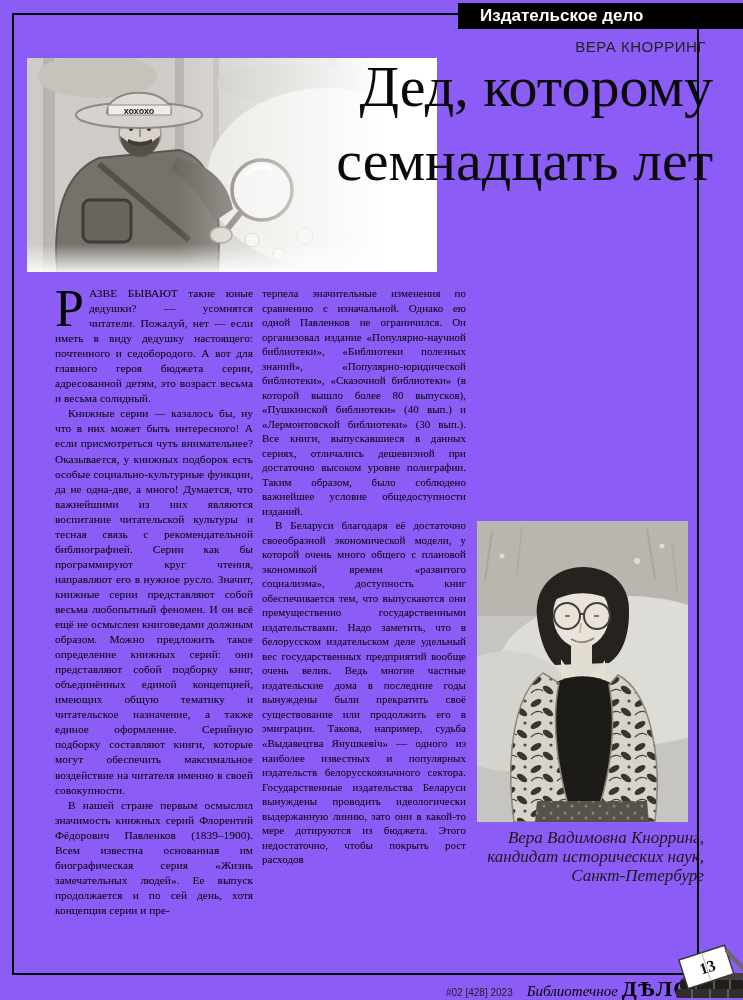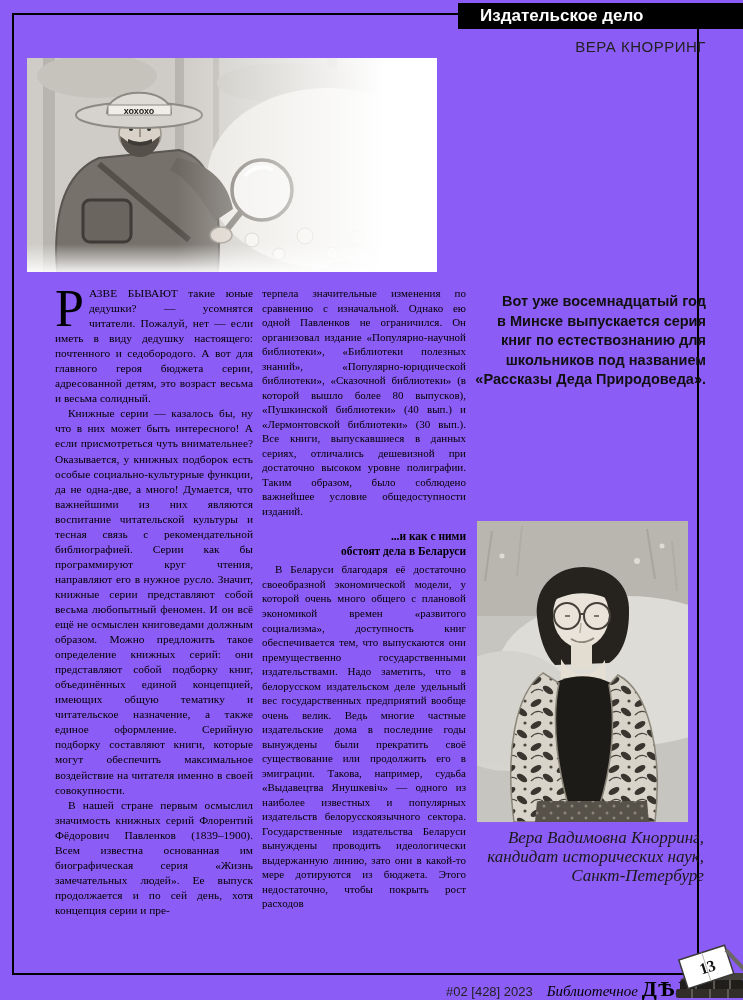--- a/index.html
+++ b/index.html
@@ -27,21 +27,21 @@
   .col1{left:55px;width:198px;}
   .col2{left:262px;width:204px;}
   .col p{margin:0;text-indent:13px;}
   .col p.first,.col p.noindent{text-indent:0;}
   .col h3{margin:11px 0 3px;font-size:1.04em;text-align:right;white-space:pre-line;}
   .dropcap{float:left;font-size:52px;line-height:42px;padding:2px 5px 0 0;font-weight:normal;}
   .photo{position:absolute;left:477px;top:521px;width:211px;height:301px;}
   .caption{position:absolute;right:55px;top:828px;text-align:right;white-space:pre;
            font-style:italic;font-size:17px;line-height:19px;color:#1a1a1a;}
   .footer{position:absolute;left:446px;top:976px;display:flex;align-items:baseline;gap:14px;z-index:3;}
-  .issue{font-family:"Liberation Sans",sans-serif;font-size:13px;color:#222;}
+  .issue{font-family:"Liberation Sans",sans-serif;font-size:10px;color:#222;}
   .logo-i{font-style:italic;font-size:15px;}
   .logo-c{font-size:22px;font-weight:600;letter-spacing:1px;}
   .badge{position:absolute;right:1px;top:944px;width:92px;height:56px;z-index:4;}
 </style>
 </head>
 <body>
 
 <div class="page">
 
   <div class="rule rule-top"></div>
@@ -105,36 +105,31 @@
       <circle cx="305" cy="195" r="6" fill="#f6f5f1" stroke="#c4c1ba"></circle>
       <circle cx="330" cy="180" r="7" fill="#efede7" stroke="#c4c1ba"></circle>
       <circle cx="356" cy="196" r="6" fill="#f6f5f1" stroke="#c4c1ba"></circle>
       <ellipse cx="240" cy="205" rx="10" ry="4" fill="#c9c6be"></ellipse>
       <ellipse cx="315" cy="207" rx="12" ry="4" fill="#c9c6be"></ellipse>
     </g>
     <rect x="150" y="0" width="260" height="214" fill="url(#fadeR)"></rect>
     <rect x="0" y="186" width="410" height="28" fill="url(#fadeB)"></rect>
   </svg>
 
-  <div class="intro">Вот уже восемнадцатый год
-в Минске выпускается серия
-книг по естествознанию для
-школьников под названием
-«Рассказы Деда Природоведа».</div>
+  <h1 class="title">Дед, которому
+семнадцать лет</h1>
 
   <div class="col col1 fit" style="font-size: 11.4px;">
     <p class="first"><span class="dropcap">Р</span><span>АЗВЕ БЫВАЮТ</span><span> такие юные дедушки? — усомнятся читатели. Пожалуй, нет — если иметь в виду дедушку настоящего: почтенного и седобородого. А вот для главного героя бюджета серии, адресованной детям, это возраст весьма и весьма солидный.</span></p>
     <p>Книжные серии — казалось бы, ну что в них может быть интересного! А если присмотреться чуть внимательнее? Оказывается, у книжных подборок есть особые социально-культурные функции, да не одна-две, а много! Думается, что важнейшими из них являются воспитание читательской культуры и тесная связь с рекомендательной библиографией. Серии как бы программируют круг чтения, направляют его в нужное русло. Значит, книжные серии представляют собой весьма любопытный феномен. И он всё ещё не осмыслен книговедами должным образом. Можно предложить такое определение книжных серий: они представляют собой подборку книг, объединённых единой концепцией, имеющих общую тематику и читательское назначение, а также единое оформление. Серийную подборку составляют книги, которые могут обеспечить максимальное воздействие на читателя именно в своей совокупности.</p>
     <p>В нашей стране первым осмыслил значимость книжных серий Флорентий Фёдорович Павленков (1839–1900). Всем известна основанная им биографическая серия «Жизнь замечательных людей». Ее выпуск продолжается и по сей день, хотя концепция серии и пре-</p>
   </div>
 
   <div class="col col2 fit" style="font-size: 11px;">
     <p class="noindent">терпела значительные изменения по сравнению с изначальной. Однако ею одной Павленков не ограничился. Он организовал издание «Популярно-научной библиотеки», «Библиотеки полезных знаний», «Популярно-юридической библиотеки», «Сказочной библиотеки» (в которой вышло более 80 выпусков), «Пушкинской библиотеки» (40 вып.) и «Лермонтовской библиотеки» (30 вып.). Все книги, выпускавшиеся в данных сериях, отличались дешевизной при достаточно высоком уровне полиграфии. Таким образом, было соблюдено важнейшее условие общедоступности изданий.</p>
-    <h3>...и как с ними
-обстоят дела в Беларуси</h3>
     <p>В Беларуси благодаря её достаточно своеобразной экономической модели, у которой очень много общего с плановой экономикой времен «развитого социализма», доступность книг обеспечивается тем, что выпускаются они премущественно государственными издательствами. Надо заметить, что в белорусском издательском деле удельный вес государственных предприятий вообще очень велик. Ведь многие частные издательские дома в последние годы вынуждены были прекратить своё существование или продолжить его в эмиграции. Такова, например, судьба «Выдавецтва Янушкевіч» — одного из наиболее известных и популярных издательств белорусскоязычного сектора. Государственные издательства Беларуси вынуждены проводить идеологически выдержанную линию, зато они в какой-то мере дотируются из бюджета. Этого недостаточно, чтобы покрыть рост расходов</p>
   </div>
 
   <svg class="photo" viewBox="0 0 211 301" aria-hidden="true">
     <defs>
       <pattern id="shawl" width="26" height="22" patternUnits="userSpaceOnUse">
         <rect width="26" height="22" fill="#d8d4ca"></rect>
         <ellipse cx="7" cy="6" rx="6" ry="3" transform="rotate(-30 7 6)" fill="#39352f"></ellipse>
         <ellipse cx="19" cy="15" rx="6" ry="3" transform="rotate(35 19 15)" fill="#39352f"></ellipse>
         <path d="M2,18 Q8,12 14,16" stroke="#4a453e" stroke-width="1.2" fill="none"></path>

